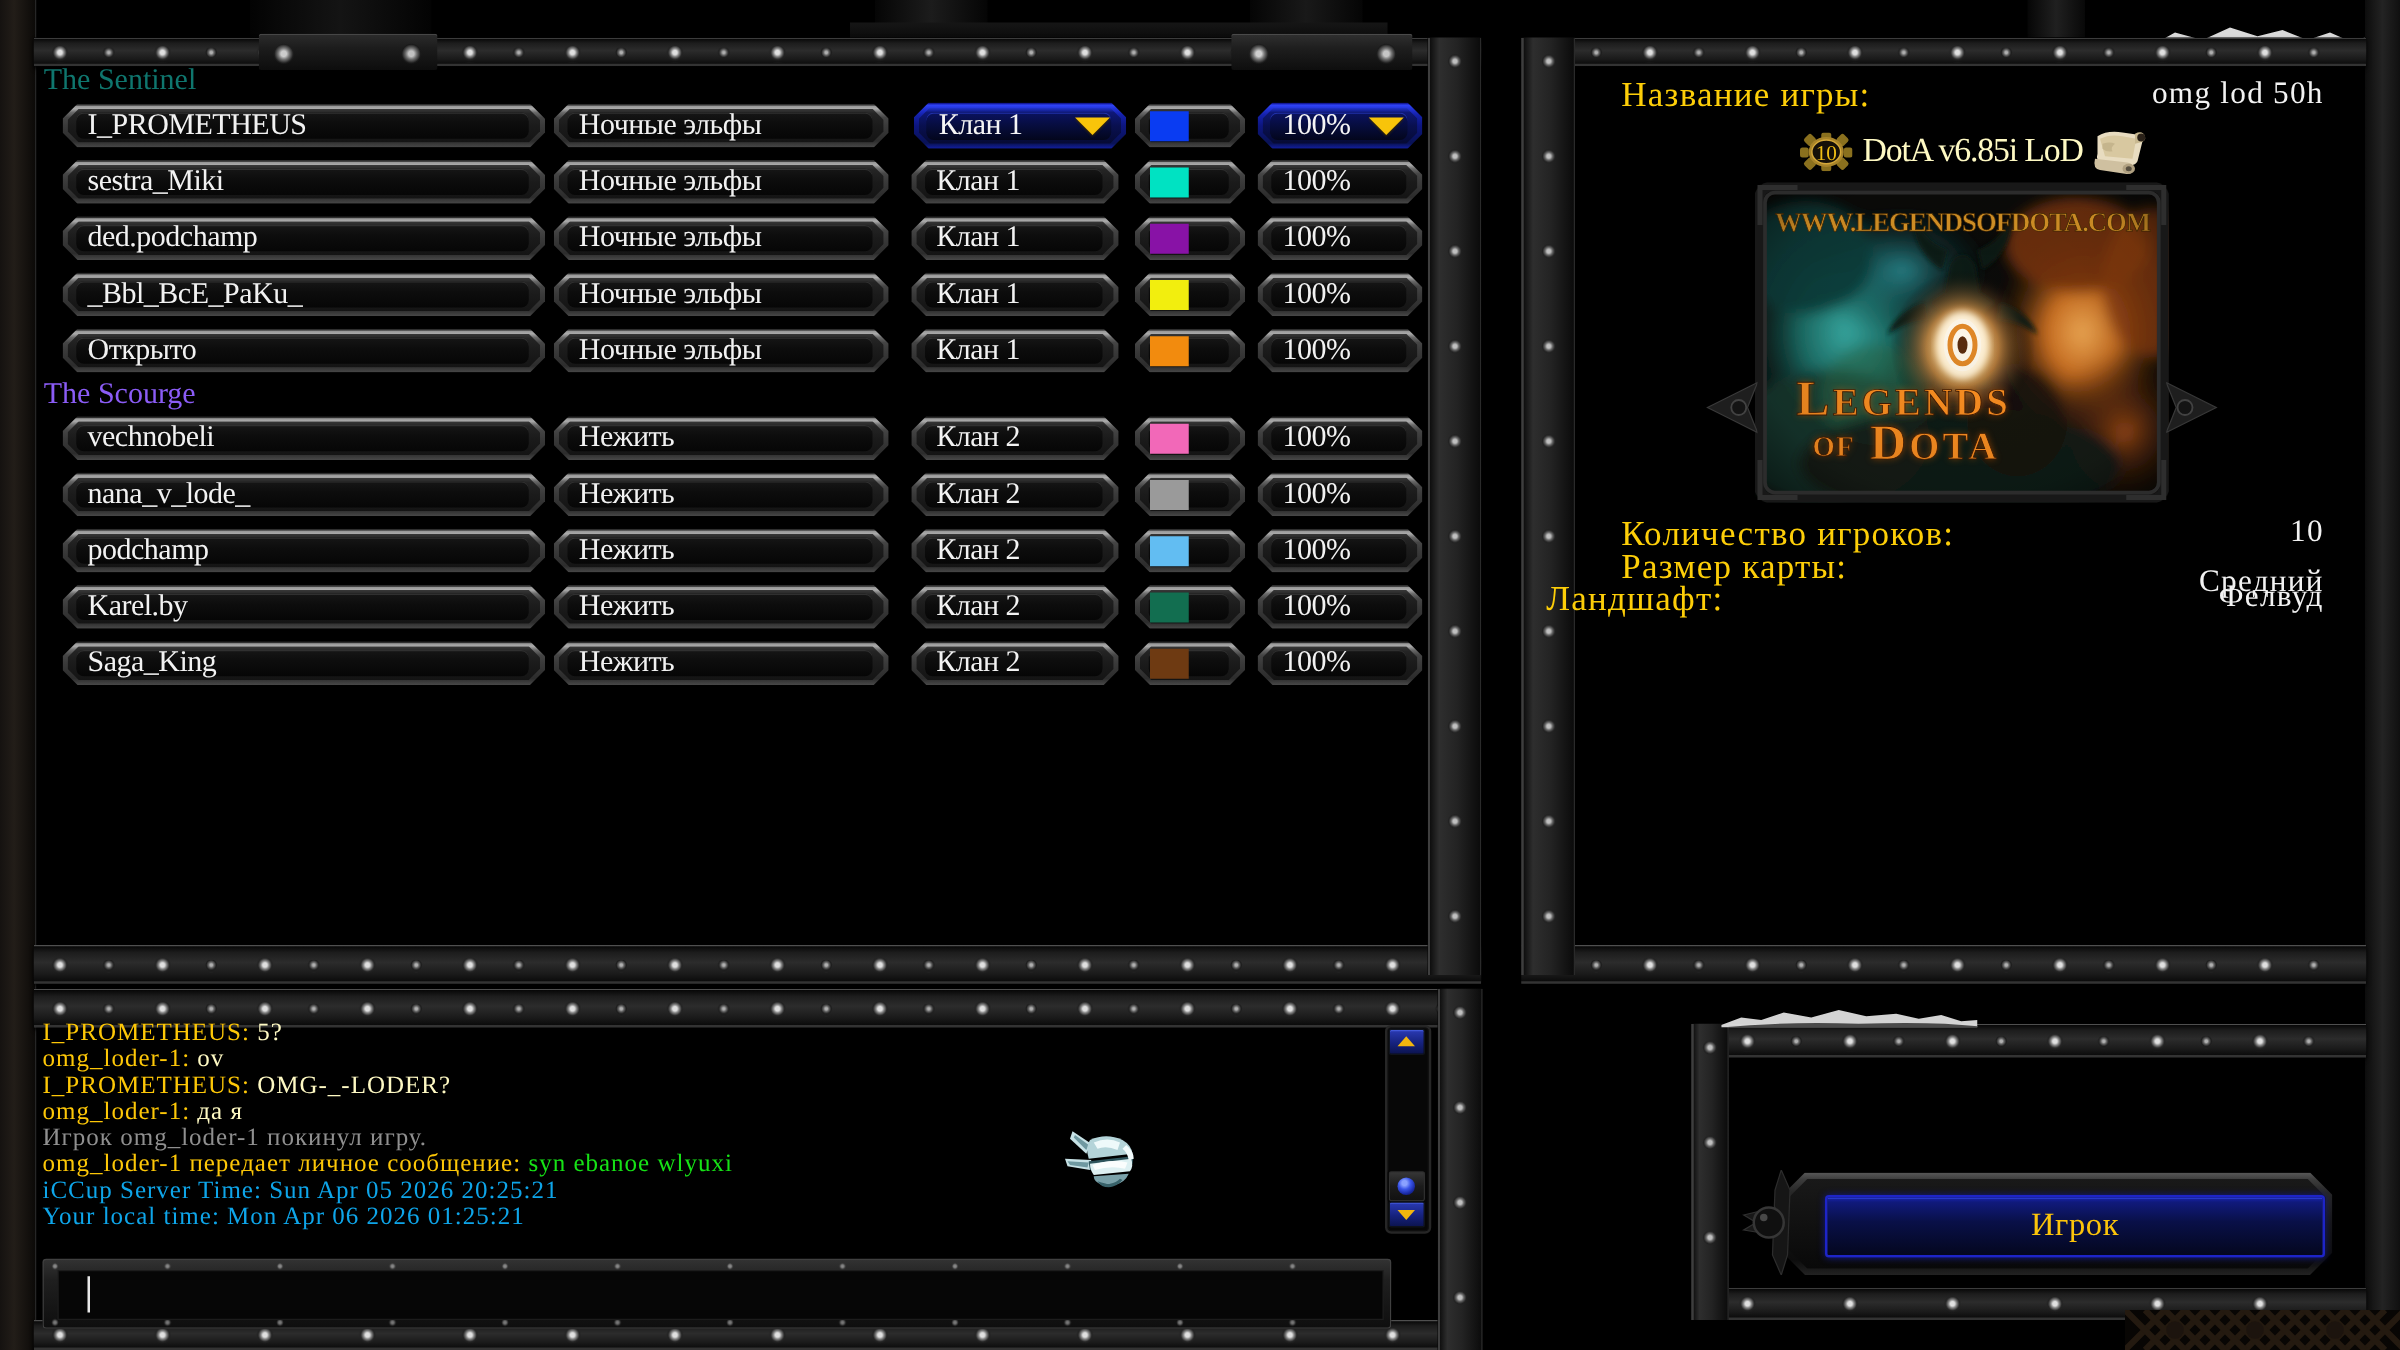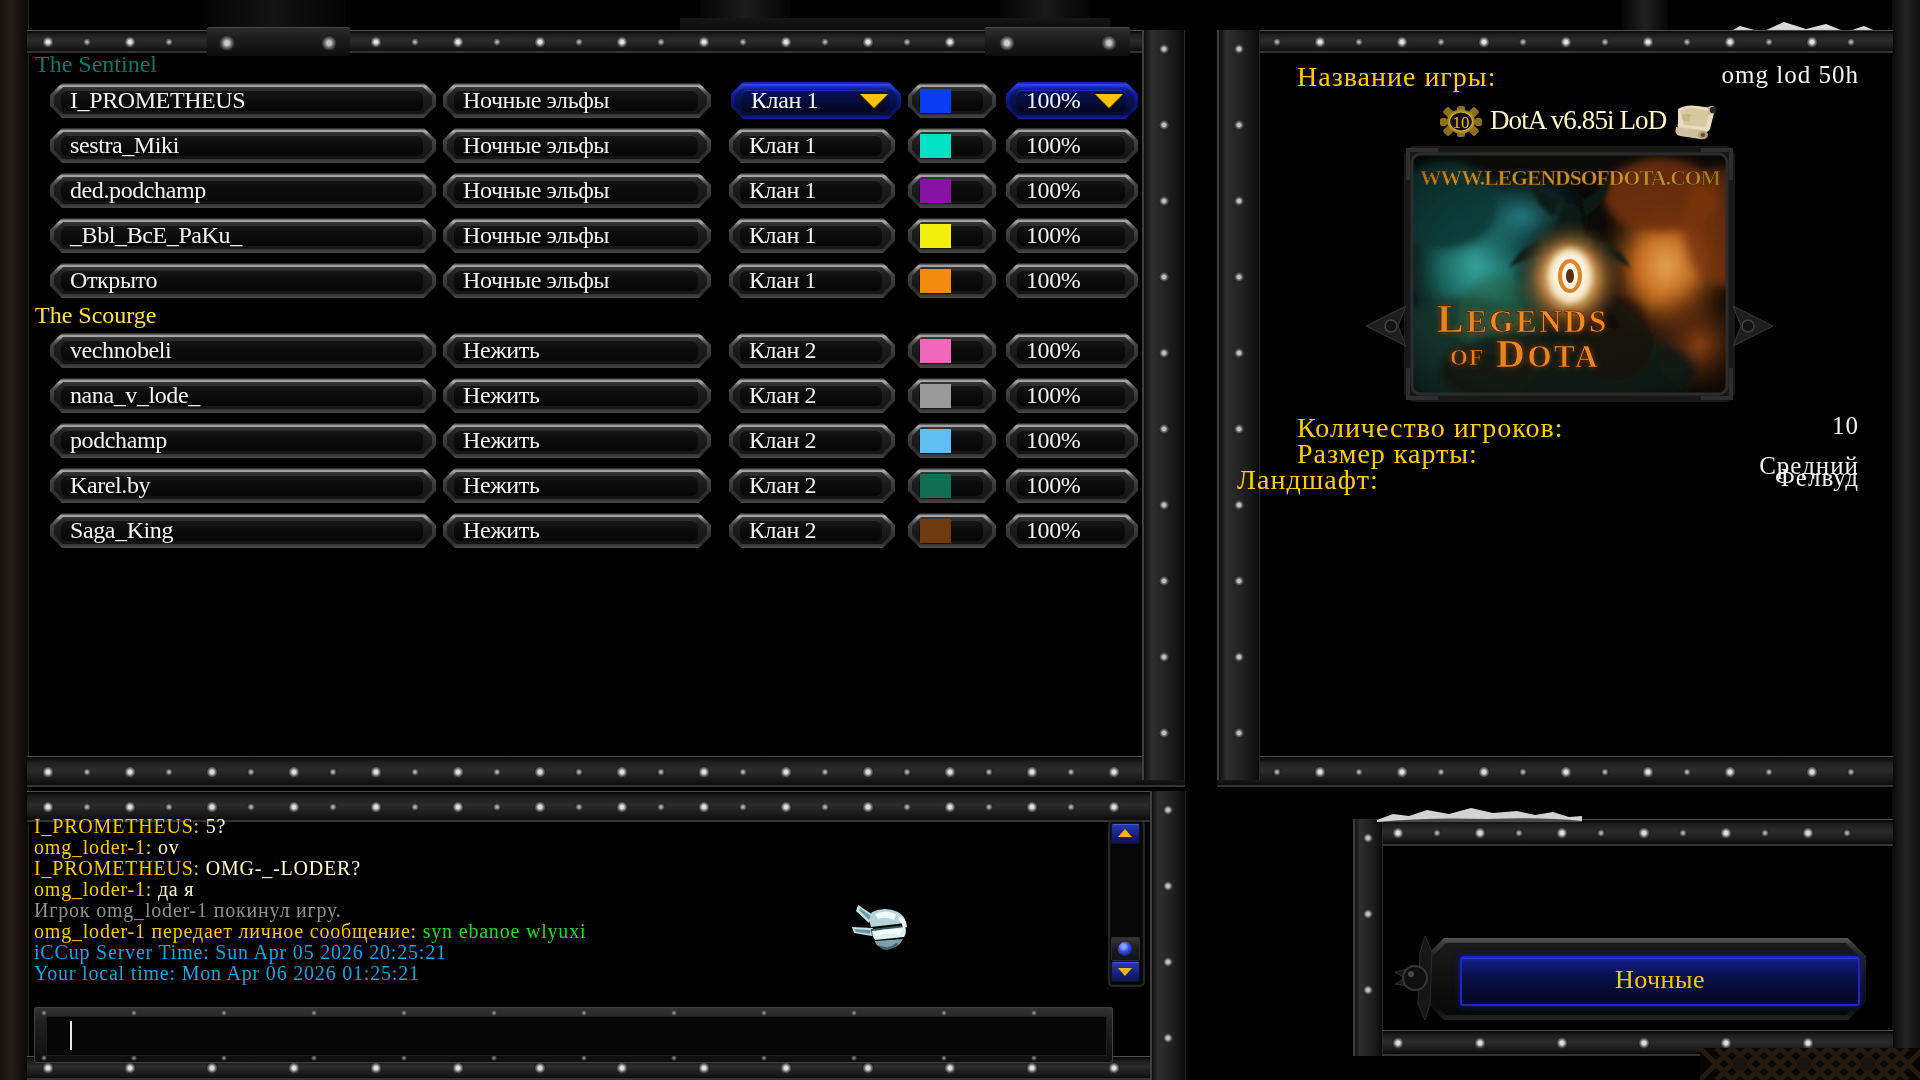--- a/index.html
+++ b/index.html
@@ -87,21 +87,21 @@
   </div>
 <div class="vbar" style="left:1353px;top:819px;height:237px;width:30px">
     <div class="riv"></div>
   </div>
 <svg class="abs" style="left:1377px;top:806px" width="205" height="16" viewBox="0 0 205 16">
  <path d="M0 14 L16 8 L32 10 L50 4 L72 8 L94 2 L116 7 L140 5 L158 9 L176 6 L192 11 L205 10 L205 16 L0 16 Z" fill="#dedede" opacity=".95"></path>
  <path d="M0 16 Q50 11 110 13 Q170 11 205 15 L205 16 Z" fill="#4a4a4a"></path>
 </svg>
 
 <div class="abs" style="left:35px;top:51px;font-size:24px;color:#0f766e">The Sentinel</div>
-<div class="abs" style="left:35px;top:302px;font-size:24px;color:#fde047">The Scourge</div>
+<div class="abs" style="left:35px;top:302px;font-size:24px;color:#8b5cf6">The Scourge</div>
 
 <div class="slot" style="left:50px;top:83px;width:386px">
     <div class="mid"></div>
     <div class="fld"></div>
     <div class="txt">I_PROMETHEUS</div>
   </div>
 <div class="slot" style="left:443px;top:83px;width:268px">
     <div class="mid"></div>
     <div class="fld"></div>
     <div class="txt">Ночные эльфы</div>
@@ -537,21 +537,21 @@
 <div class="abs" style="left:34px;top:1007px;width:1079px;height:56px;background:linear-gradient(#333,#1f1f1f 30%,#0e0e0e);border-radius:3px;box-shadow:inset 0 0 0 1px #404040">
   <div style="position:absolute;left:6px;right:6px;top:2px;height:8px;background-image:radial-gradient(circle 3px at 4px 4px,#888 0 1px,#333 2.4px,rgba(0,0,0,0) 3px);background-size:90px 8px;background-repeat:repeat-x"></div>
   <div style="position:absolute;left:6px;right:6px;bottom:1px;height:8px;background-image:radial-gradient(circle 3px at 4px 4px,#777 0 1px,#2a2a2a 2.4px,rgba(0,0,0,0) 3px);background-size:90px 8px;background-repeat:repeat-x"></div>
   <div style="position:absolute;left:13px;top:10px;right:7px;height:38px;background:#060606;box-shadow:0 0 0 1px #1c1c1c"></div>
   <div style="position:absolute;left:36px;top:14px;width:2px;height:29px;background:#e8e8e8"></div>
 </div>
 
 <div class="abs" style="left:1426px;top:938px;width:440px;height:82px;clip-path:polygon(18px 0,422px 0,440px 18px,440px 64px,422px 82px,18px 82px,0 64px,0 18px);background:linear-gradient(#585858 0,#3c3c3c 7%,#262626 20%,#161616 50%,#0c0c0c 85%,#222 100%)"></div>
 <div class="abs" style="left:1431px;top:943px;width:430px;height:72px;clip-path:polygon(15px 0,415px 0,430px 15px,430px 57px,415px 72px,15px 72px,0 57px,0 15px);background:linear-gradient(#191919,#090909)"></div>
 <div class="abs" style="left:1460px;top:956px;width:396px;height:46px;background:linear-gradient(#1722ae 0,#101a7c 8%,#091048 42%,#04071f 100%);border:2px solid #1d24c8;border-radius:3px;box-shadow:0 0 6px #131a86,inset 0 1px 0 #2c40d8">
-  <div style="position:absolute;width:100%;top:7px;text-align:center;font-size:26px;color:#fcc40a;letter-spacing:0.5px">Ночные</div>
+  <div style="position:absolute;width:100%;top:7px;text-align:center;font-size:26px;color:#fcc40a;letter-spacing:0.5px">Игрок</div>
 </div>
 
 <svg class="abs" style="left:1700px;top:1048px" width="220" height="32" viewBox="0 0 220 32">
  <rect width="220" height="32" fill="#080604"></rect>
  <g stroke="#241a10" stroke-width="5" fill="none">
   <path d="M0 32 L32 0 M16 32 L48 0 M32 32 L64 0 M48 32 L80 0 M64 32 L96 0 M80 32 L112 0 M96 32 L128 0 M112 32 L144 0 M128 32 L160 0 M144 32 L176 0 M160 32 L192 0 M176 32 L208 0 M192 32 L224 0"></path>
   <path d="M0 0 L32 32 M16 0 L48 32 M32 0 L64 32 M48 0 L80 32 M64 0 L96 32 M80 0 L112 32 M96 0 L128 32 M112 0 L144 32 M128 0 L160 32 M144 0 L176 32 M160 0 L192 32 M176 0 L208 32 M192 0 L224 32"></path>
  </g>
  <g fill="#1c140e">
       <circle cx="40" cy="16" r="7"></circle>

